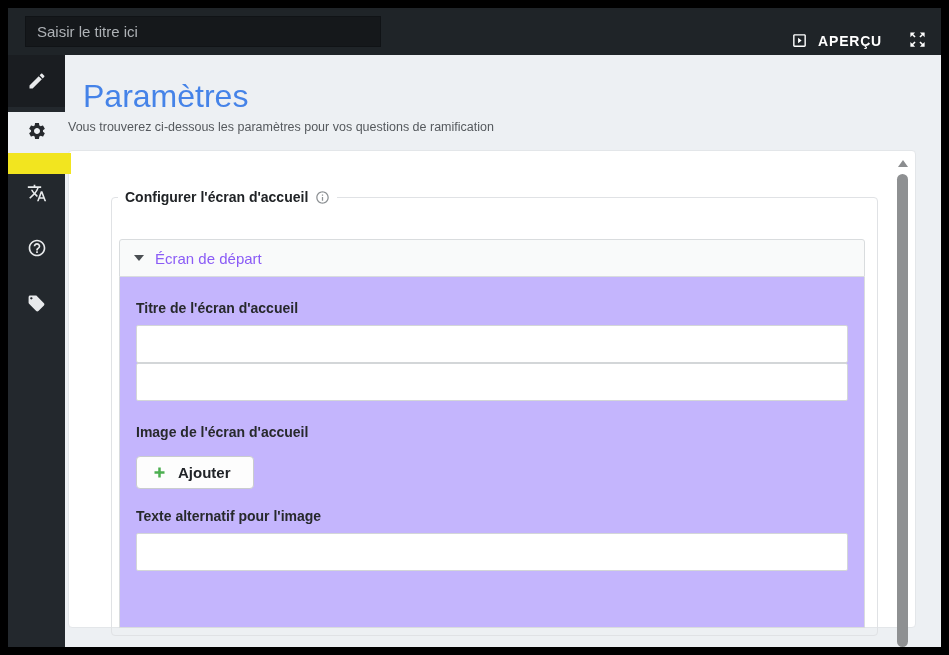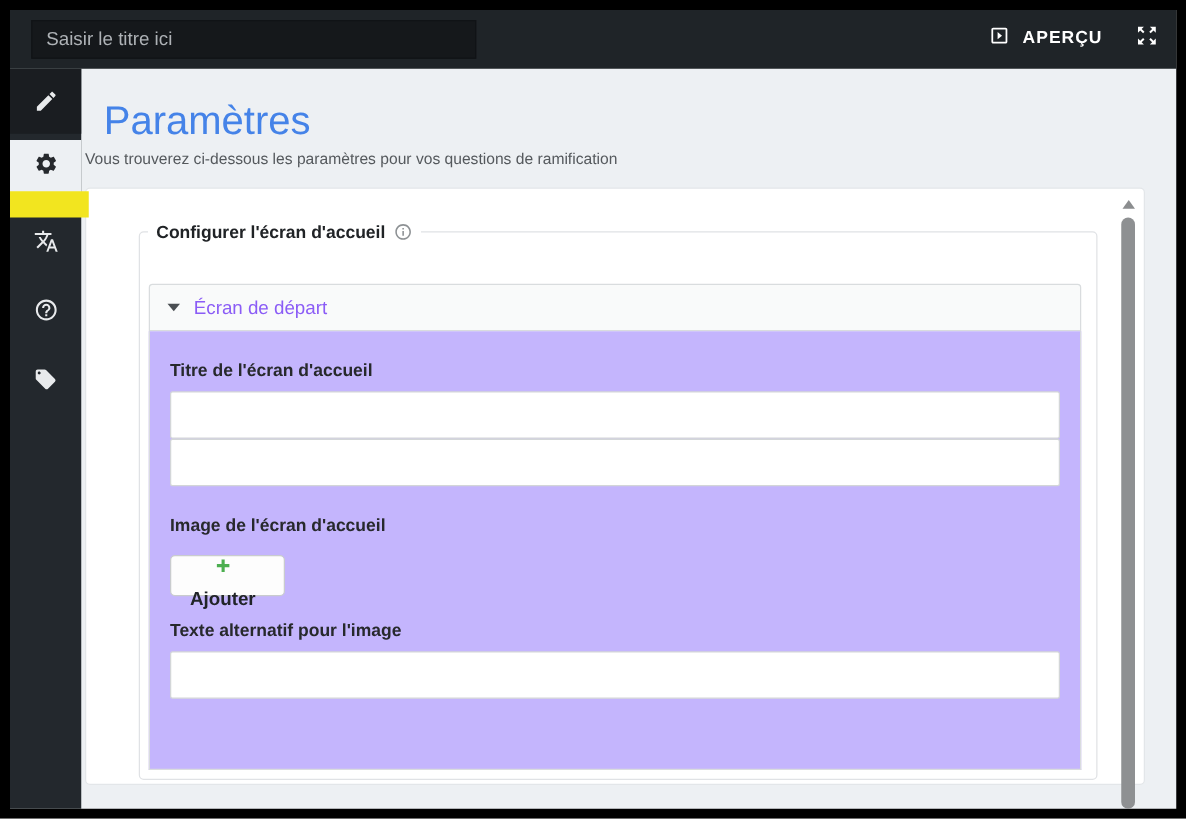--- a/index.html
+++ b/index.html
@@ -8,21 +8,21 @@
 
   .frame { position:relative; width:949px; height:655px; background:#000; overflow:hidden; }
   .app { position:absolute; left:8px; top:8px; width:933px; height:639px; background:#edf0f3; }
 
   
   .topbar { position:absolute; left:0; top:0; width:933px; height:47px; background:#1f2428; }
   .title-input { position:absolute; left:17px; top:8px; width:356px; height:31px;
     background:#15181b; border:1px solid #101316; color:#ec4899; font-size:15px;
     padding:0 11px; outline:none; font-family:"Liberation Sans","DejaVu Sans",sans-serif; }
   .title-input::placeholder { color:#aeb2b6; }
-  .topbar-right { position:absolute; right:14px; top:0; height:41px; display:flex; align-items:center; gap:12px; }
+  .topbar-right { position:absolute; right:14px; top:0; height:41px; display:flex; align-items:flex-end; gap:12px; }
   .preview-btn { display:flex; align-items:center; gap:10px; cursor:pointer; }
   .preview-label { color:#fff; font-size:14px; font-weight:700; letter-spacing:.8px; }
   .fullscreen-btn { margin-left:14px; display:flex; align-items:center; cursor:pointer; }
 
   
   .sidebar { position:absolute; left:0; top:47px; width:57px; height:592px; background:#23282d; }
   .sb-item { position:absolute; left:0; width:57px; height:52px; display:flex;
     align-items:center; justify-content:center; cursor:pointer; }
   .sb-item.edit { top:0; background:#1a1d21; }
   .sb-item.settings { top:57px; height:55px; background:#edf0f3;
@@ -35,21 +35,21 @@
     background:#f2e51f; z-index:5; }
 
   
   .page-title { position:absolute; left:75px; top:70px; font-size:32px; font-weight:300;
     color:#4583e8; }
   .page-subtitle { position:absolute; left:60px; top:112px; font-size:12.5px; color:#55595d;text-align:right; }
 
   .card { position:absolute; left:60px; top:142px; width:848px; height:478px;
     background:#fff; border:1px solid #e3e6e9; border-radius:4px; }
 
-  fieldset.settings-fieldset { position:absolute; left:42px; top:26px; width:767px; height:447px;
+  fieldset.settings-fieldset { position:absolute; left:42px; top:38px; width:767px; height:447px;
     border:1px solid #e0e2e5; border-radius:4px; }
   fieldset.settings-fieldset legend { margin-left:6px; padding:0 7px; display:flex;
     align-items:center; gap:7px; font-size:14px; font-weight:700; color:#202326; line-height:16px; }
 
   .accordion { position:absolute; left:7px; top:34px; width:746px; }
   .accordion-header { height:38px; background:#f9fafa; border:1px solid #d9dcde;
     border-radius:3px 3px 0 0; display:flex; align-items:center; padding-left:14px;
     cursor:pointer; }
   .chev-down { width:0; height:0; border-left:5px solid transparent;
     border-right:5px solid transparent; border-top:6px solid #4a4e52; margin-right:11px; }
@@ -58,21 +58,21 @@
     border-top:none; padding:0 16px; overflow:hidden; }
 
   .field-label { font-size:14px; font-weight:700; color:#27292c; line-height:17px;
     margin:23px 0 8px; }
   .text-input { display:block; width:712px; height:38px; background:#fff;
     border:1px solid #d3d6d8; border-radius:2px; padding:0 10px; font-size:14px;
     color:#333; outline:none; font-family:"Liberation Sans","DejaVu Sans",sans-serif; }
   .add-btn { margin-top:7px; height:33px; display:inline-flex; align-items:center; gap:11px;
     padding:0 22px 0 15px; background:#fdfdfd; border:1px solid #c9ccce; border-radius:4px;
     font-size:15px; font-weight:700; color:#212428; cursor:pointer;
-    font-family:"Liberation Sans","DejaVu Sans",sans-serif;flex-direction:column; }
+    font-family:"Liberation Sans","DejaVu Sans",sans-serif; }
   .field-label.after-btn { margin-top:19px; }
 
   
   .scrollbar { position:absolute; left:886px; top:143px; width:17px; height:496px; }
   .scroll-up-arrow { position:absolute; left:4px; top:9px; width:0; height:0;
     border-left:5px solid transparent; border-right:5px solid transparent;
     border-bottom:7px solid #8b8d8f; cursor:pointer; }
   .scroll-thumb { position:absolute; left:3px; top:23px; width:11px; height:473px;
     background:#8e9092; border-radius:6px; cursor:pointer; }
 

